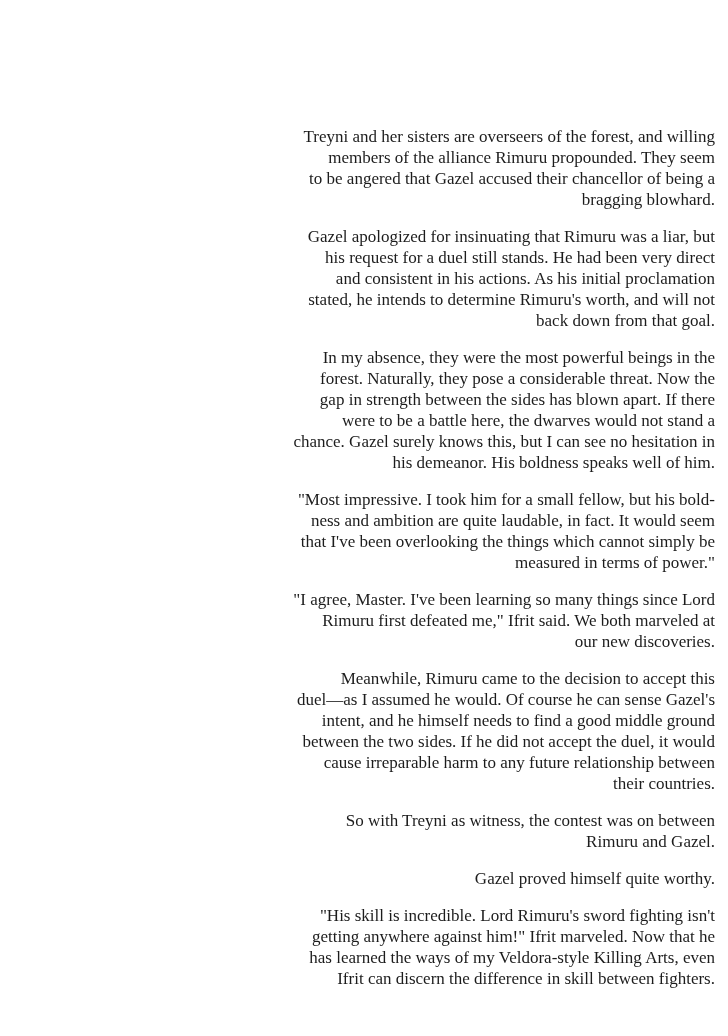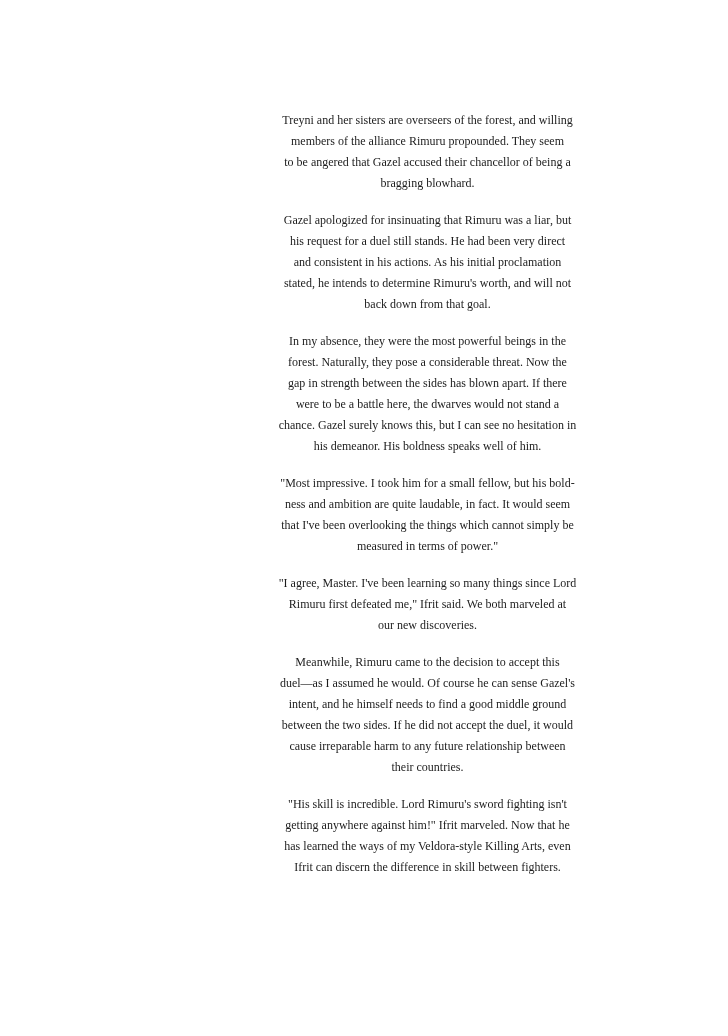--- a/index.html
+++ b/index.html
@@ -15,26 +15,26 @@
     font-family: "Liberation Serif", "DejaVu Serif", serif;
   }
   .page {
     position: absolute;
     inset: 0;
     background: #ffffff;
   }
   .text-block {
     position: absolute;
     left: 140px;
-    top: 110px;
+    top: 126px;
     width: 575px;
     color: #1c1c1c;
-    font-size: 12px;
+    font-size: 17px;
     line-height: 21px;
-    text-align: center;
+    text-align: right;
   }
   .para {
     margin: 0 0 16px 0;
     white-space: pre-line;
   }
   .para:last-child {
     margin-bottom: 0;
   }
 </style>
 </head>
@@ -63,18 +63,21 @@
 measured in terms of power."</p>
       <p class="para">"I agree, Master. I've been learning so many things since Lord
 Rimuru first defeated me," Ifrit said. We both marveled at
 our new discoveries.</p>
       <p class="para">Meanwhile, Rimuru came to the decision to accept this
 duel—as I assumed he would. Of course he can sense Gazel's
 intent, and he himself needs to find a good middle ground
 between the two sides. If he did not accept the duel, it would
 cause irreparable harm to any future relationship between
 their countries.</p>
+      <p class="para">So with Treyni as witness, the contest was on between
+Rimuru and Gazel.</p>
+      <p class="para">Gazel proved himself quite worthy.</p>
       <p class="para">"His skill is incredible. Lord Rimuru's sword fighting isn't
 getting anywhere against him!" Ifrit marveled. Now that he
 has learned the ways of my Veldora-style Killing Arts, even
 Ifrit can discern the difference in skill between fighters.</p>
     </div>
 </div>
 
 </body></html>

